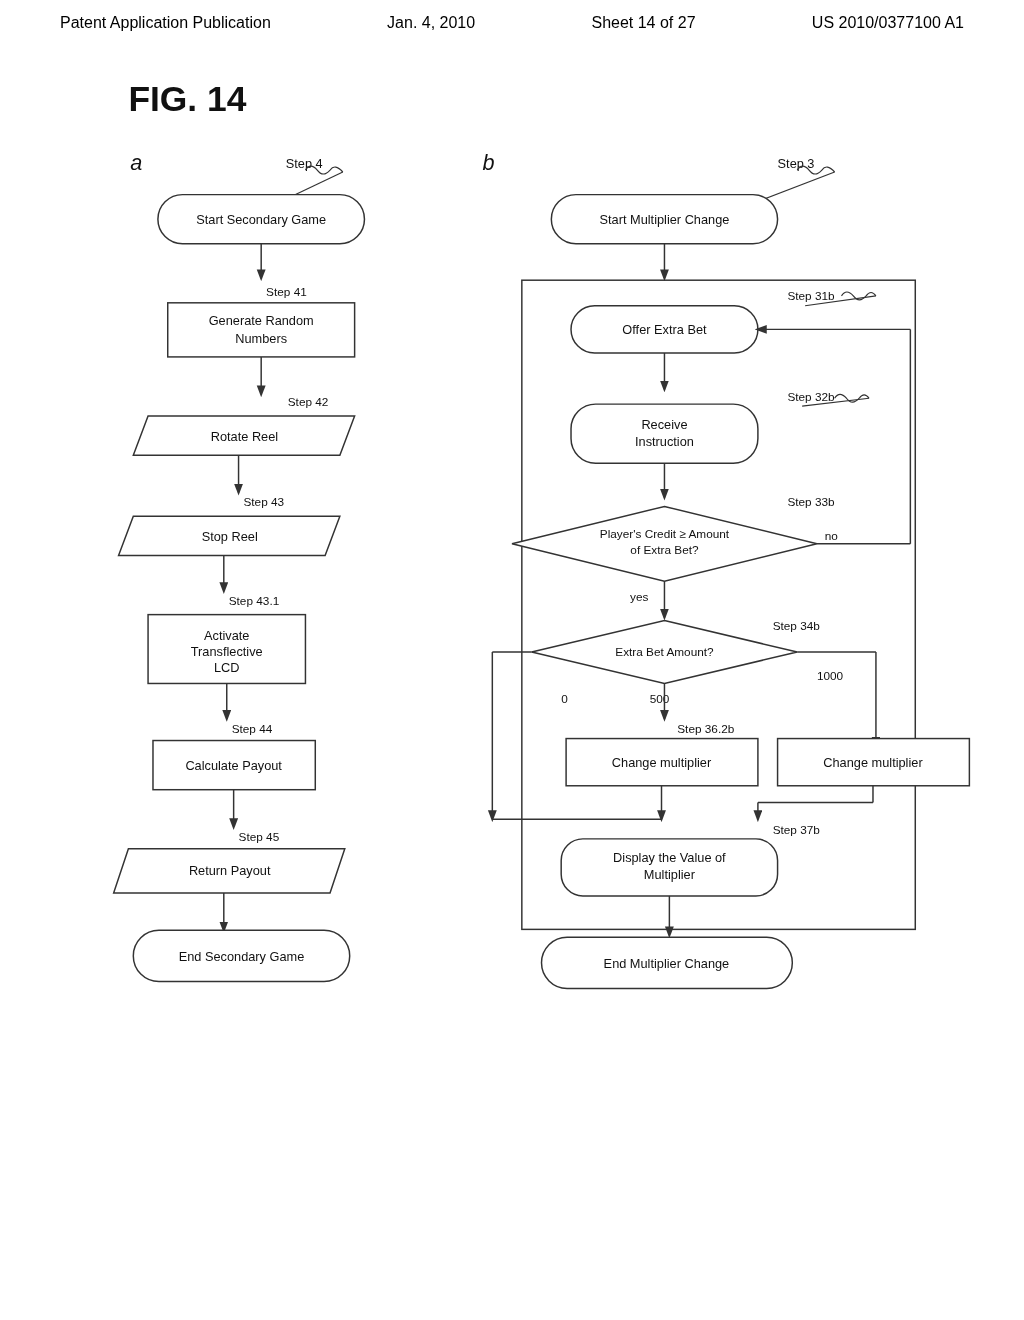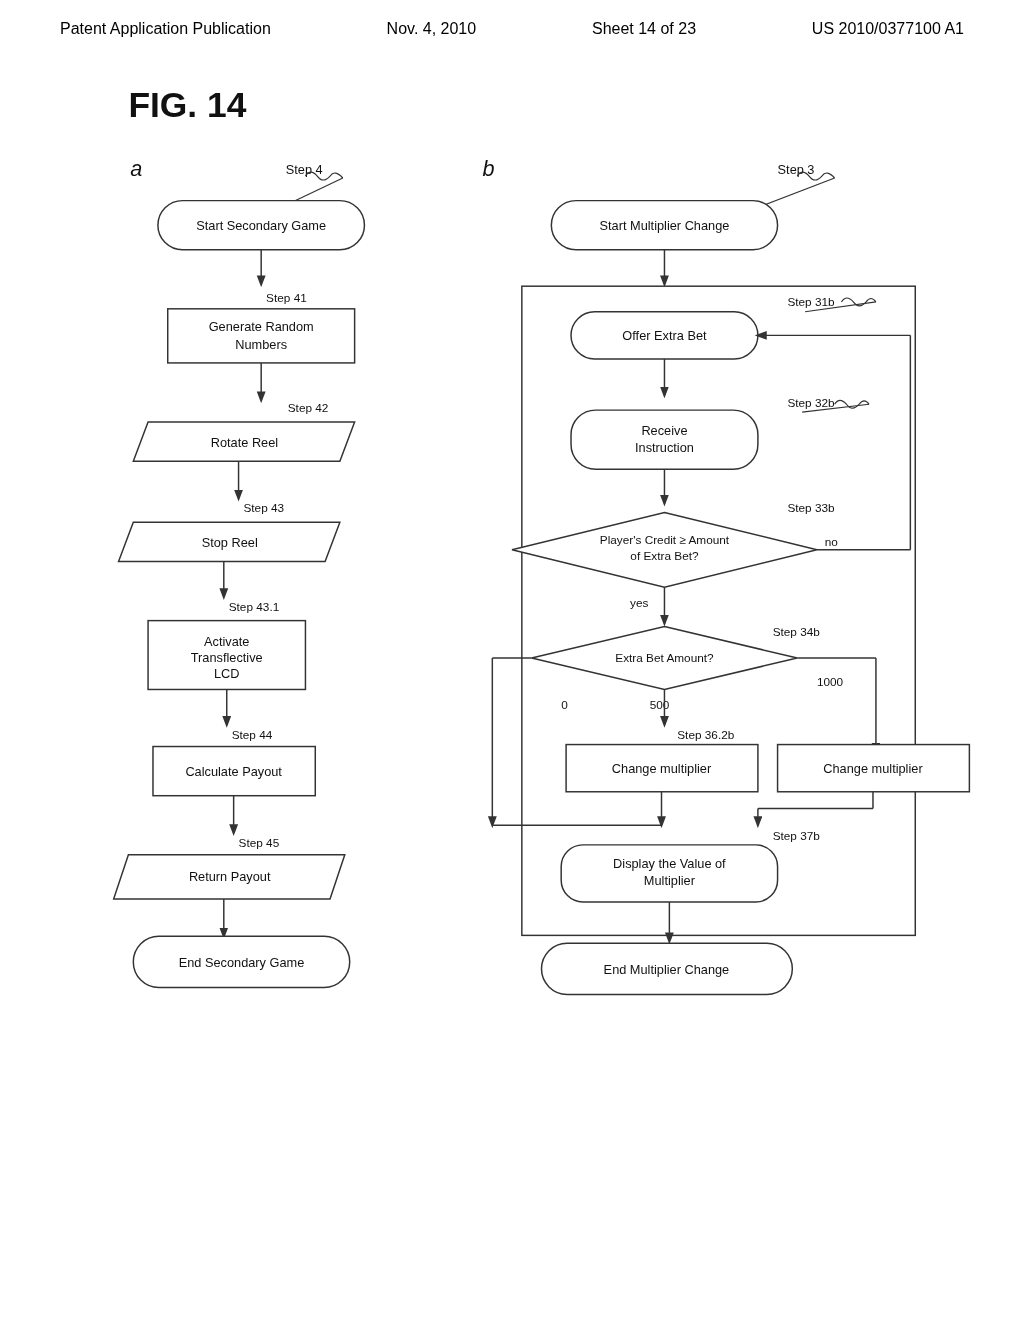--- a/index.html
+++ b/index.html
@@ -9,21 +9,21 @@
       width: 1024px;
       min-height: 1320px;
       position: relative;
       overflow-x: hidden;
     }
 
     .header {
       display: flex;
       justify-content: space-between;
       align-items: center;
-      padding: 20px 60px 10px 60px;
+      padding: 14px 60px 10px 60px;
       border-bottom: none;
     }
 
     .diagram-container {
       position: relative;
       width: 100%;
       height: 1220px;
       padding: 10px 44px;
     }
 
@@ -35,22 +35,22 @@
     text {
       font-family: Arial, Helvetica, sans-serif;
       fill: #111;
     }
   </style>
 </head>
 <body>
 
 <div class="header">
   <span>Patent Application Publication</span>
-  <span>Nov. 4, 2010</span>
-  <span>Sheet 14 of 23</span>
+  <span>Jan. 4, 2010</span>
+  <span>Sheet 14 of 27</span>
   <span>US 2010/0377100 A1</span>
 </div>
 
 <div class="diagram-container">
   <svg class="diagram" viewBox="0 0 900 1220" xmlns="http://www.w3.org/2000/svg">
 
     <text x="60" y="60" font-size="36" font-weight="bold" font-family="Arial">FIG. 14</text>
 
     <text x="62" y="120" font-size="22" font-style="italic">a</text>
     <text x="420" y="120" font-size="22" font-style="italic">b</text>

